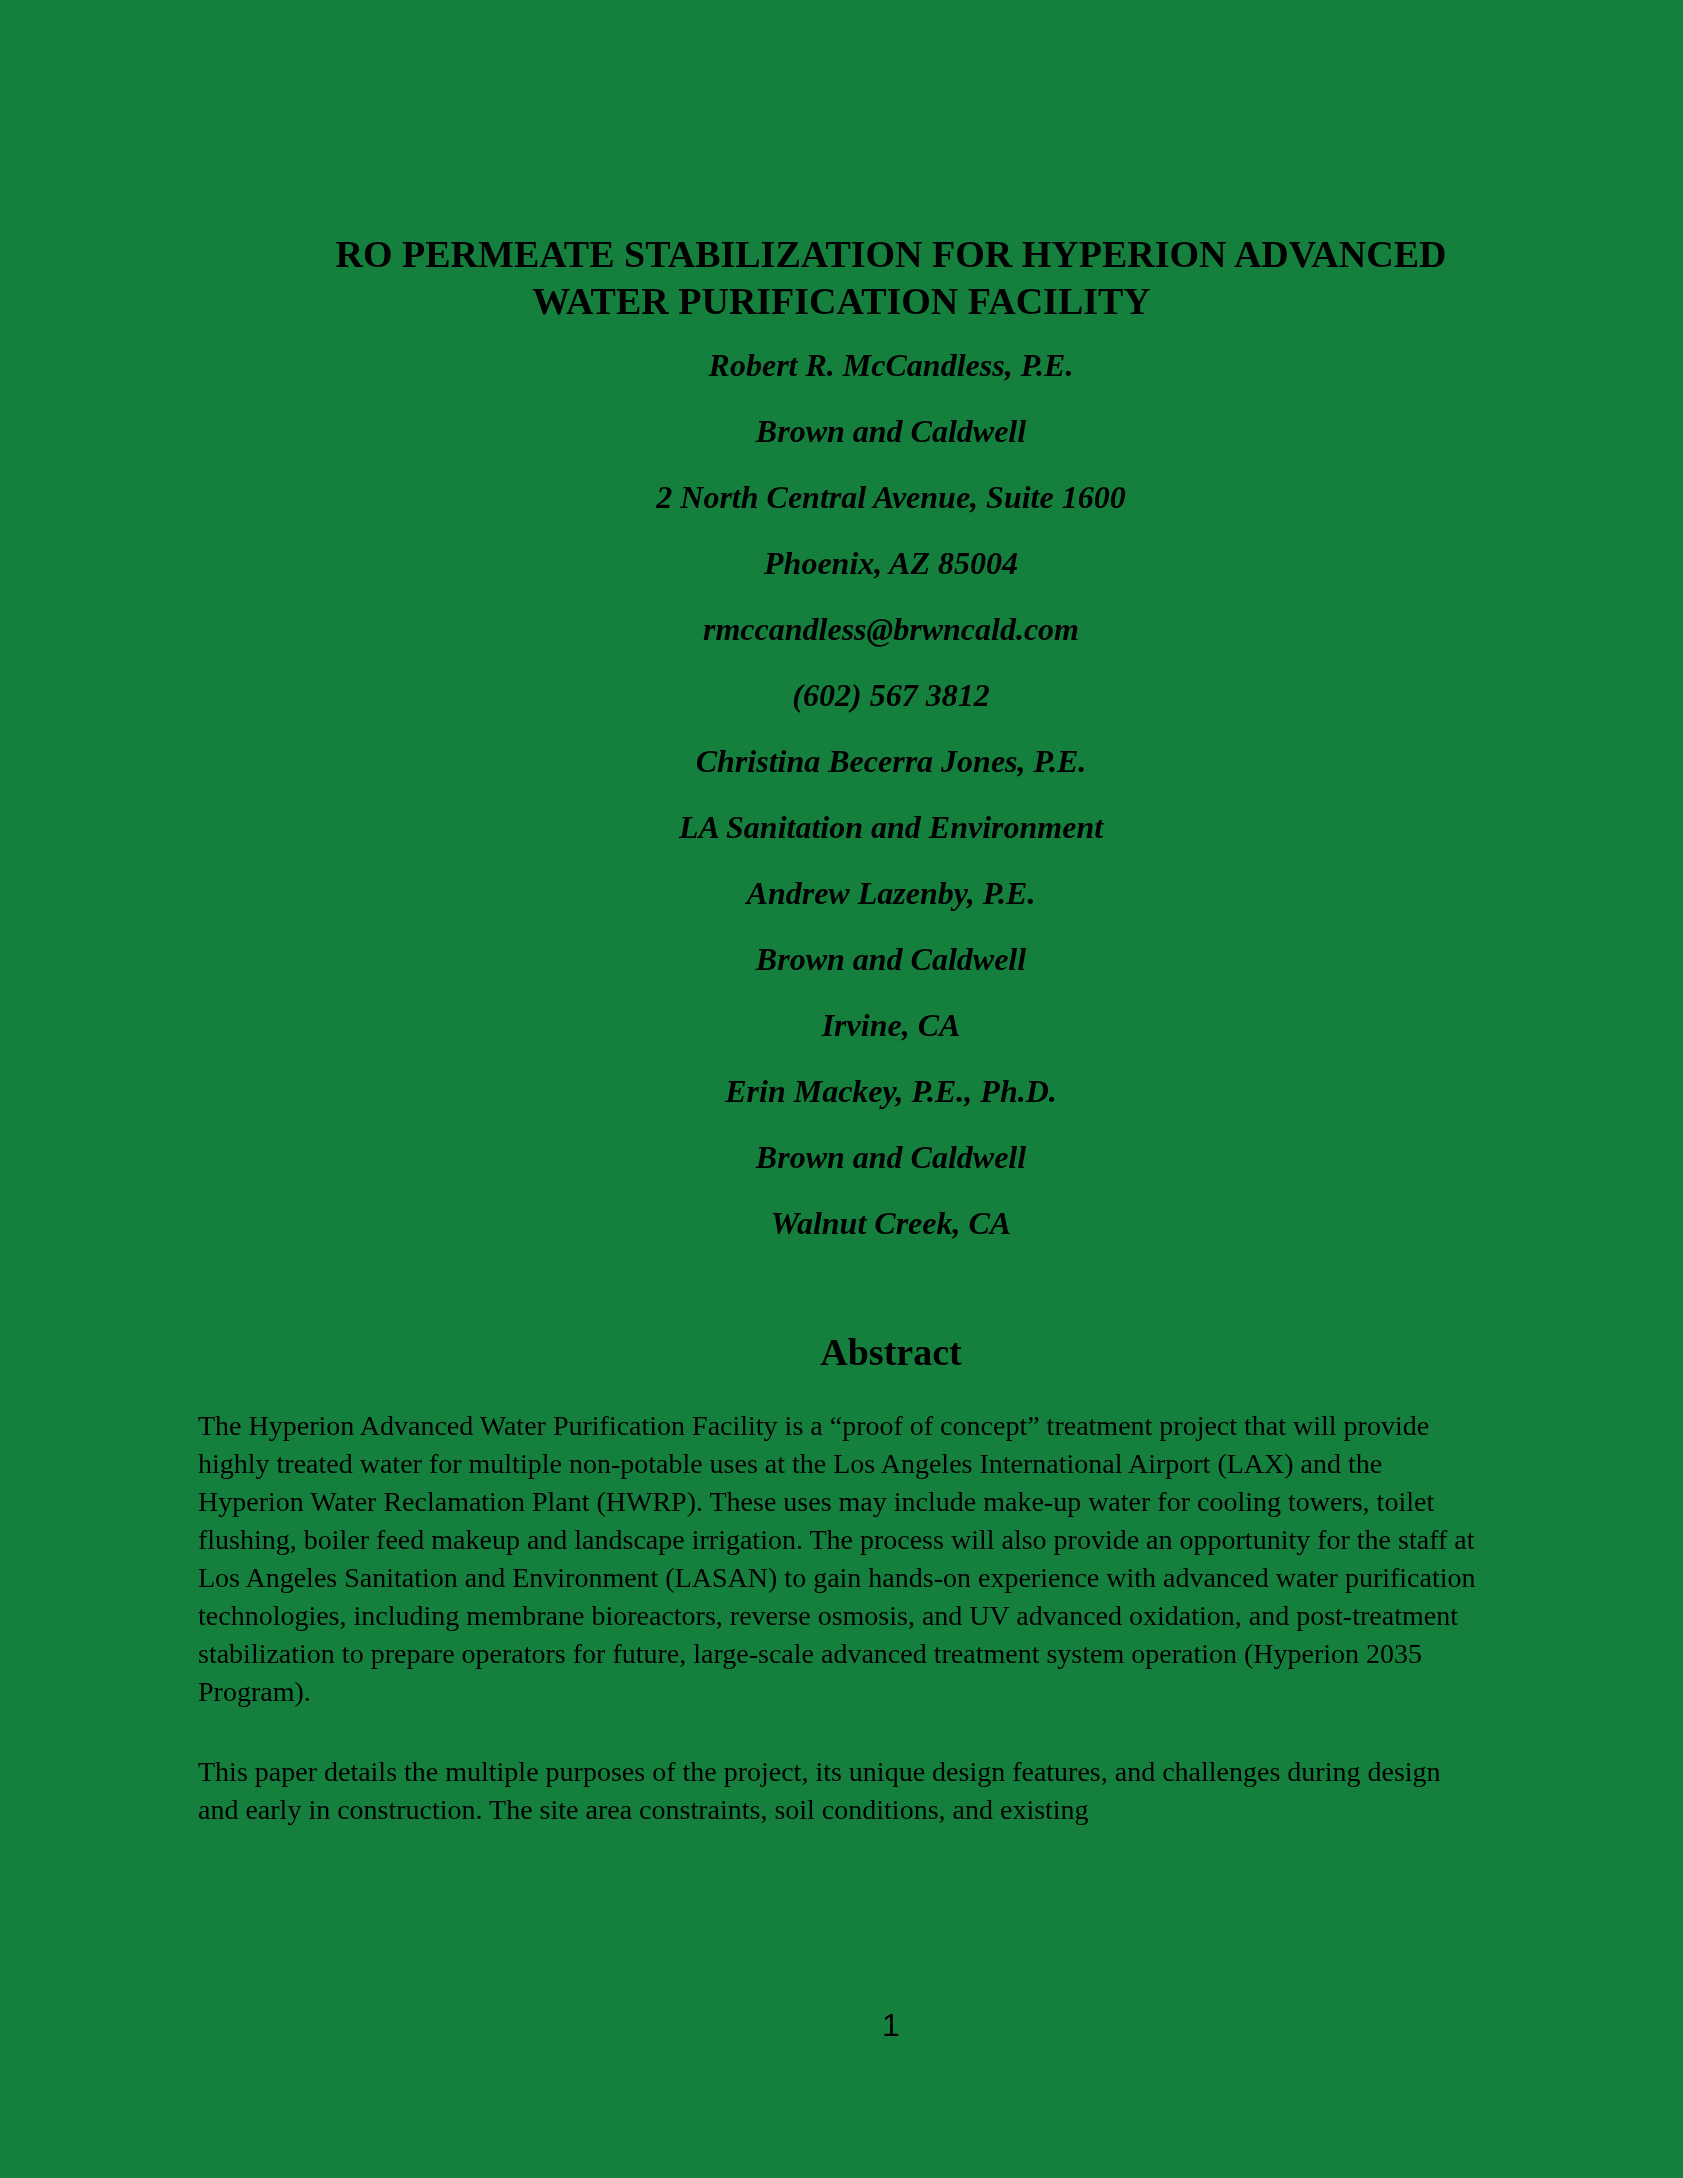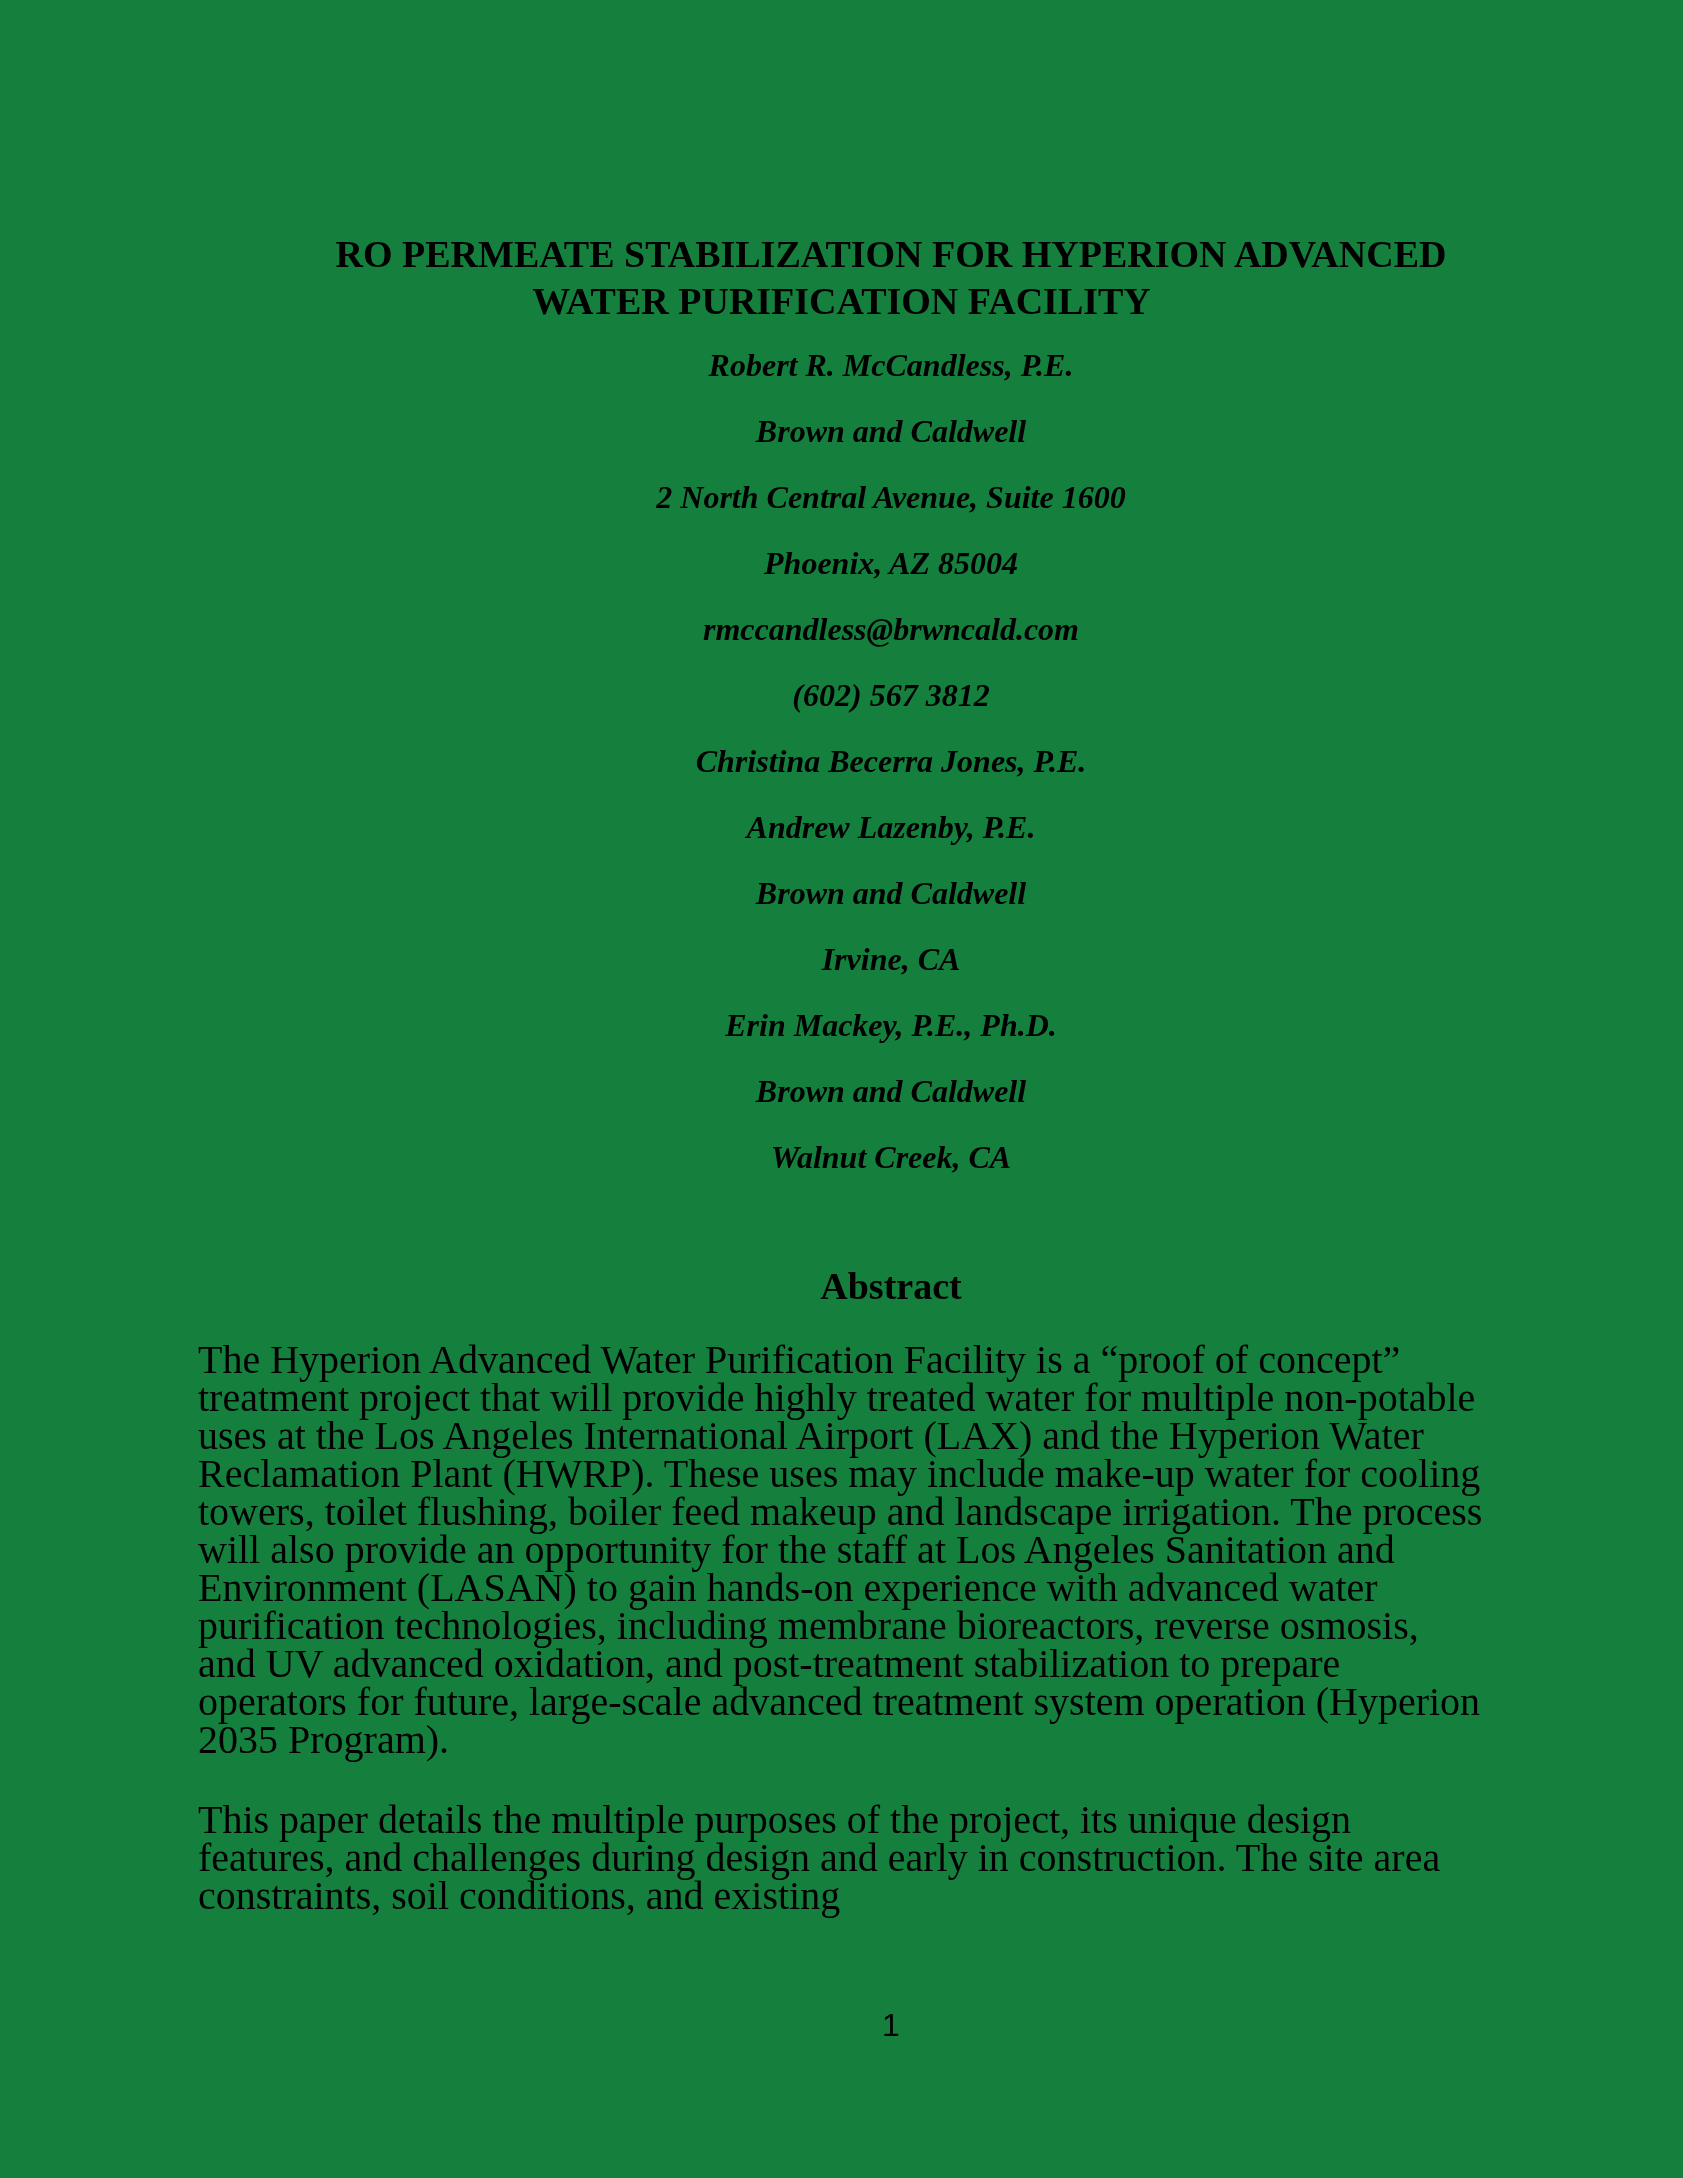--- a/index.html
+++ b/index.html
@@ -48,21 +48,21 @@
   }
   .abstract-heading {
     margin: 87px 0 4px 99px;
     text-align: center;
     font-weight: 700;
     font-size: 38px;
     line-height: 47px;
   }
   .body-para {
     margin: 31px 0 0 0;
-    font-size: 40px;
+    font-size: 28px;
     line-height: 38px;
     text-align: left;
     font-weight: 400;
   }
   .body-para.second {
     margin-top: 42px;
   }
   .page-number {
     position: absolute;
     left: 297px;
@@ -85,20 +85,21 @@
   </div>
 
   <div class="authors">
     <p class="author-line">Robert R. McCandless, P.E.</p>
     <p class="author-line">Brown and Caldwell</p>
     <p class="author-line">2 North Central Avenue, Suite 1600</p>
     <p class="author-line">Phoenix, AZ 85004</p>
     <p class="author-line">rmccandless@brwncald.com</p>
     <p class="author-line">(602) 567 3812</p>
     <p class="author-line">Christina Becerra Jones, P.E.</p>
+    <p class="author-line">LA Sanitation and Environment</p>
     <p class="author-line">Andrew Lazenby, P.E.</p>
     <p class="author-line">Brown and Caldwell</p>
     <p class="author-line">Irvine, CA</p>
     <p class="author-line">Erin Mackey, P.E., Ph.D.</p>
     <p class="author-line">Brown and Caldwell</p>
     <p class="author-line">Walnut Creek, CA</p>
   </div>
 
   <h2 class="abstract-heading">Abstract</h2>
 

